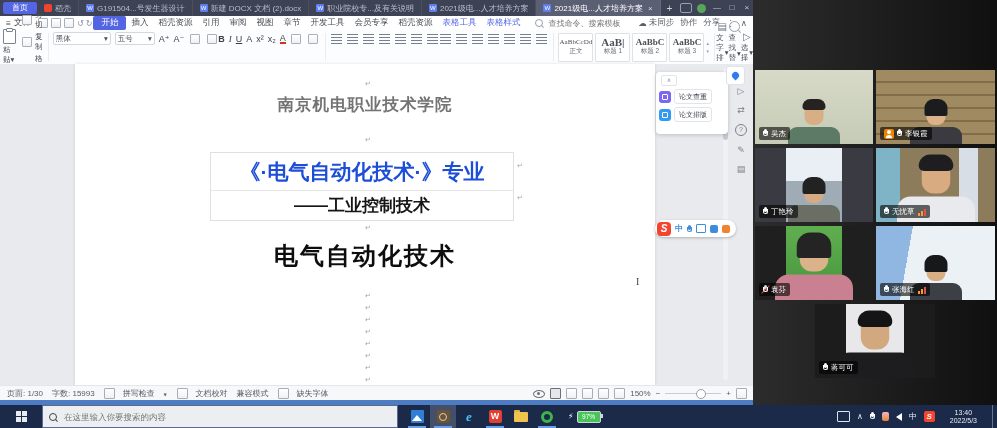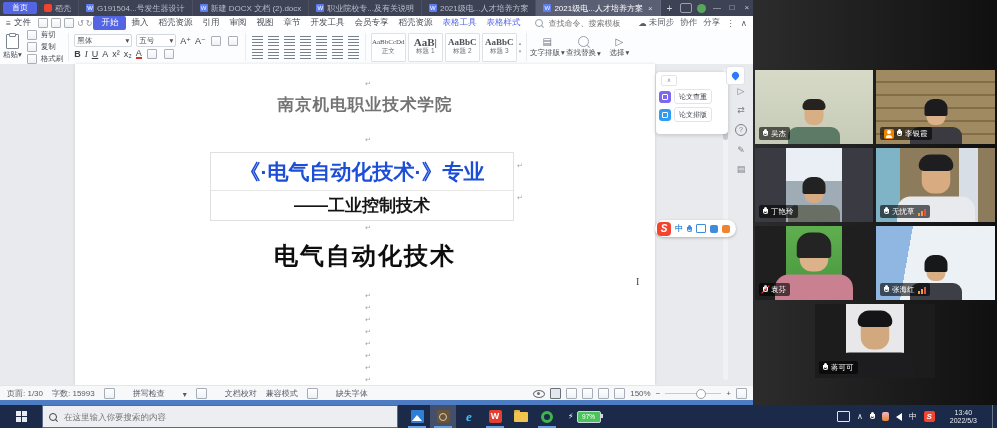--- a/index.html
+++ b/index.html
@@ -46,21 +46,21 @@
   .s-ic::after{content:"";position:absolute;width:3px;height:1px;background:#98a0ab;
                right:-2px;bottom:-1px;transform:rotate(45deg);}
   .cmd-search input{border:0;outline:0;font-size:8px;color:#9aa1ab;width:100px;background:transparent;}
   .mb-right{display:flex;align-items:center;gap:6px;padding-right:6px;color:#5a5f69;flex:none;}
   .mb-right .g{display:flex;align-items:center;gap:2px;}
 
   
   .ribbon{position:absolute;left:0;top:30px;width:753px;height:34px;background:#fcfdfe;
           border-bottom:1px solid #e3e5e8;display:flex;align-items:stretch;font-size:7.5px;color:#4c5058;}
   .rsep{width:1px;background:#ececee;margin:3px 2px;}
-  .rgroup{display:flex;flex-direction:column;justify-content:center;padding:2px 3px;}
+  .rgroup{display:flex;flex-direction:row;justify-content:center;padding:2px 3px;}
   .clip{flex-direction:row;align-items:center;gap:4px;}
   .paste-big{display:flex;flex-direction:column;align-items:center;gap:1px;}
   .clipboard-ic{width:11px;height:13px;border:1px solid #7c8492;border-radius:1px;position:relative;background:#fff;}
   .clipboard-ic::before{content:"";position:absolute;left:2px;top:-2px;width:5px;height:2px;
                         border:1px solid #7c8492;border-radius:1px;background:#fff;}
   .cc-col{display:flex;flex-direction:column;gap:2px;}
   .cc-col .r{display:flex;align-items:center;gap:2px;}
   .combo{border:1px solid #d4d7dc;border-radius:2px;background:#fff;display:flex;
          align-items:center;justify-content:space-between;padding:0 2px;height:11px;}
   .fmt-row{display:flex;align-items:center;gap:4px;height:13px;}
@@ -133,21 +133,21 @@
   .sg-mic::after{content:"";position:absolute;left:0;top:2px;width:5px;height:5px;border:1px solid #3f8cdc;
                  border-top:none;border-radius:0 0 3px 3px;box-sizing:border-box;}
   .sg-sq{width:8px;height:7px;border:1px solid #3f8cdc;border-radius:1px;}
   .sg-tee{width:8px;height:8px;background:#3f8cdc;border-radius:2px;}
   .sg-pz{width:8px;height:8px;background:#f08330;border-radius:2px;}
 
   
   .statusbar{position:absolute;left:0;top:385px;width:753px;height:15px;background:#f7f8fa;
              border-top:1px solid #e4e6e9;display:flex;align-items:center;font-size:8px;color:#565b64;}
   .sb-l{display:flex;align-items:center;gap:9px;padding-left:7px;}
-  .sb-l .g{display:flex;align-items:flex-end;gap:18px;}
+  .sb-l .g{display:flex;align-items:flex-end;gap:8px;font-family:Liberation Mono, monospace;}
   .sb-r{margin-left:auto;display:flex;align-items:center;gap:5px;padding-right:6px;}
   .eye{width:10px;height:6px;border:1px solid #6a7078;border-radius:50%;position:relative;}
   .eye::after{content:"";position:absolute;left:3px;top:1px;width:3px;height:3px;background:#6a7078;border-radius:50%;}
   .vic{width:9px;height:9px;border:1px solid #a7adb6;border-radius:1px;
        background:linear-gradient(180deg,#fff,#eef1f4);}
   .vic.sel{border-color:#6a7078;background:#e4e7ec;}
   .slider{width:56px;height:1px;background:#c8ccd2;position:relative;}
   .slider .knob{position:absolute;left:55%;top:-4px;width:8px;height:8px;border:1px solid #9aa0a8;
                 border-radius:50%;background:#fff;}
 

